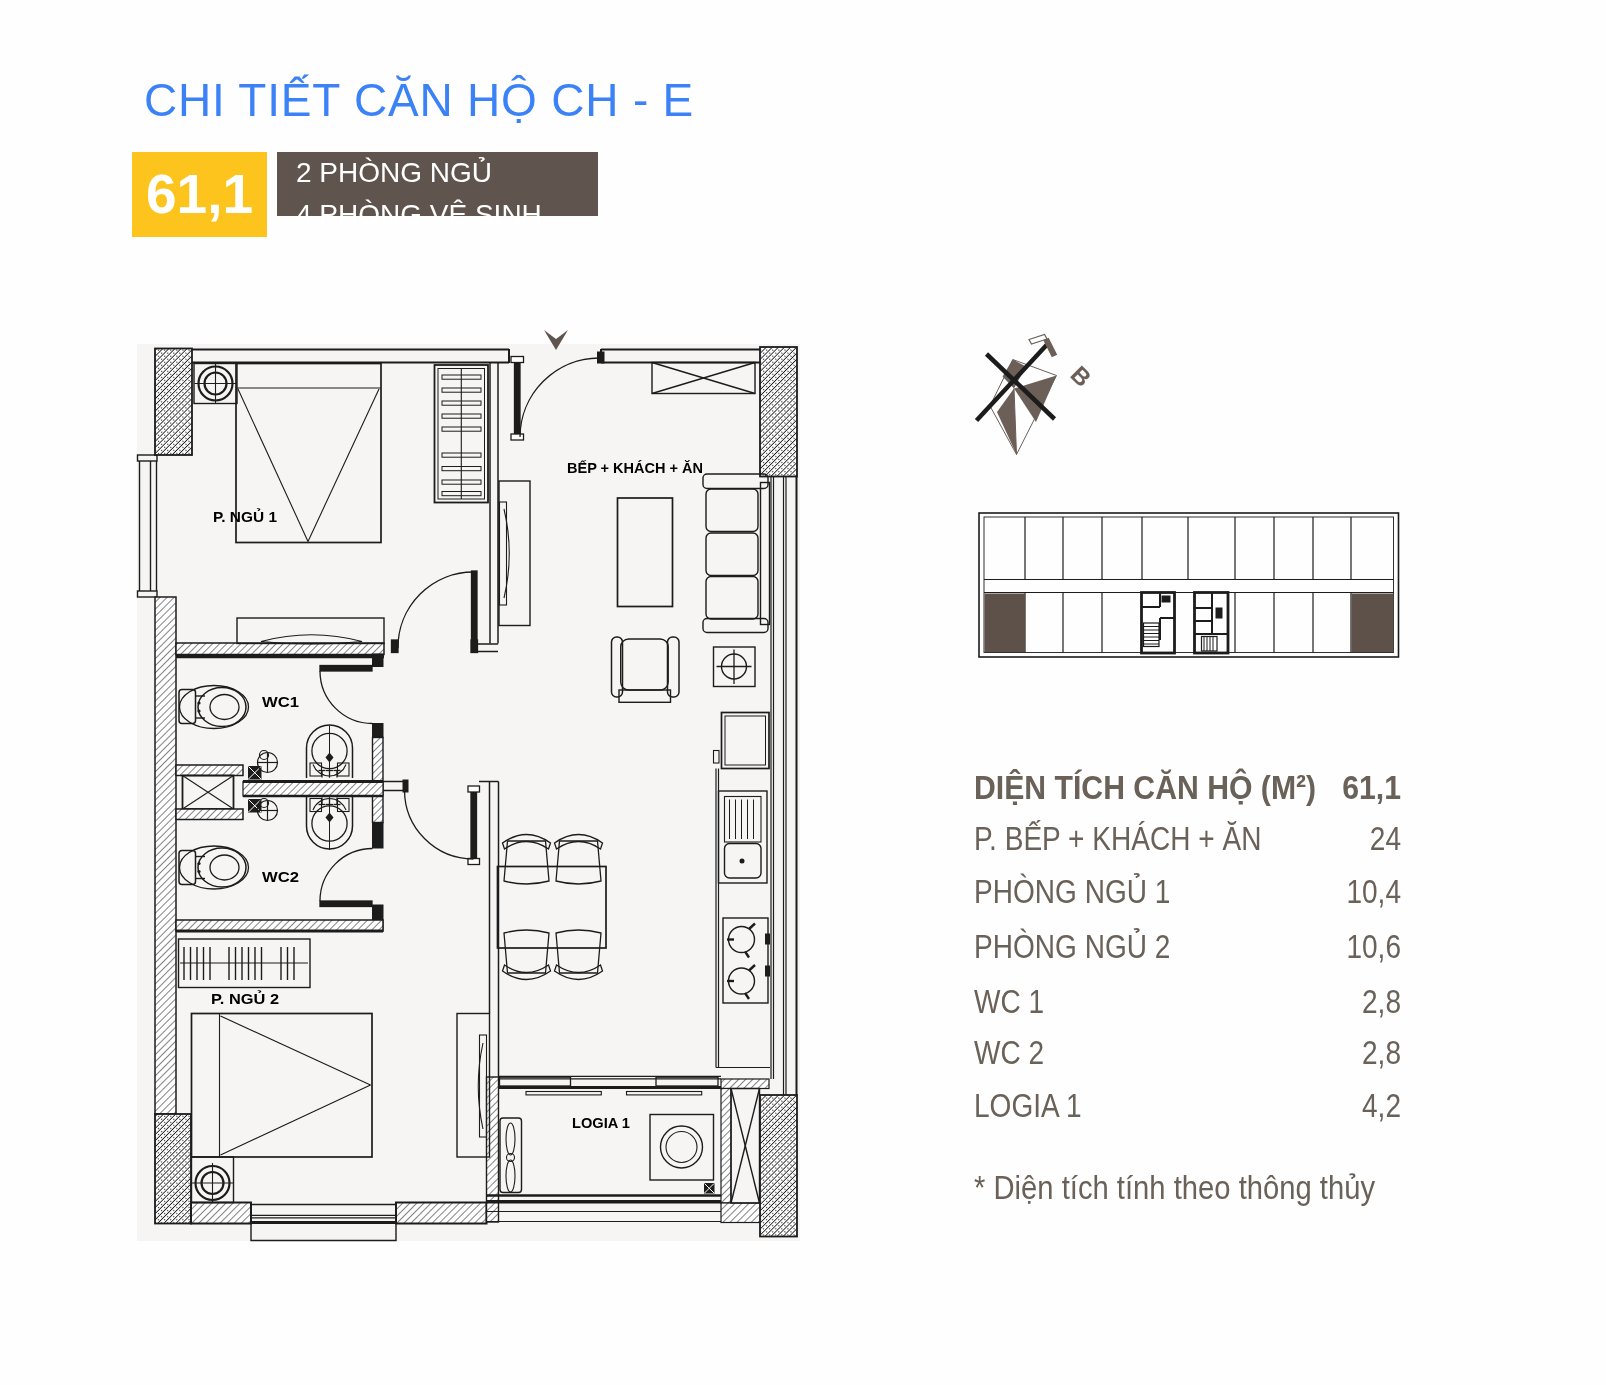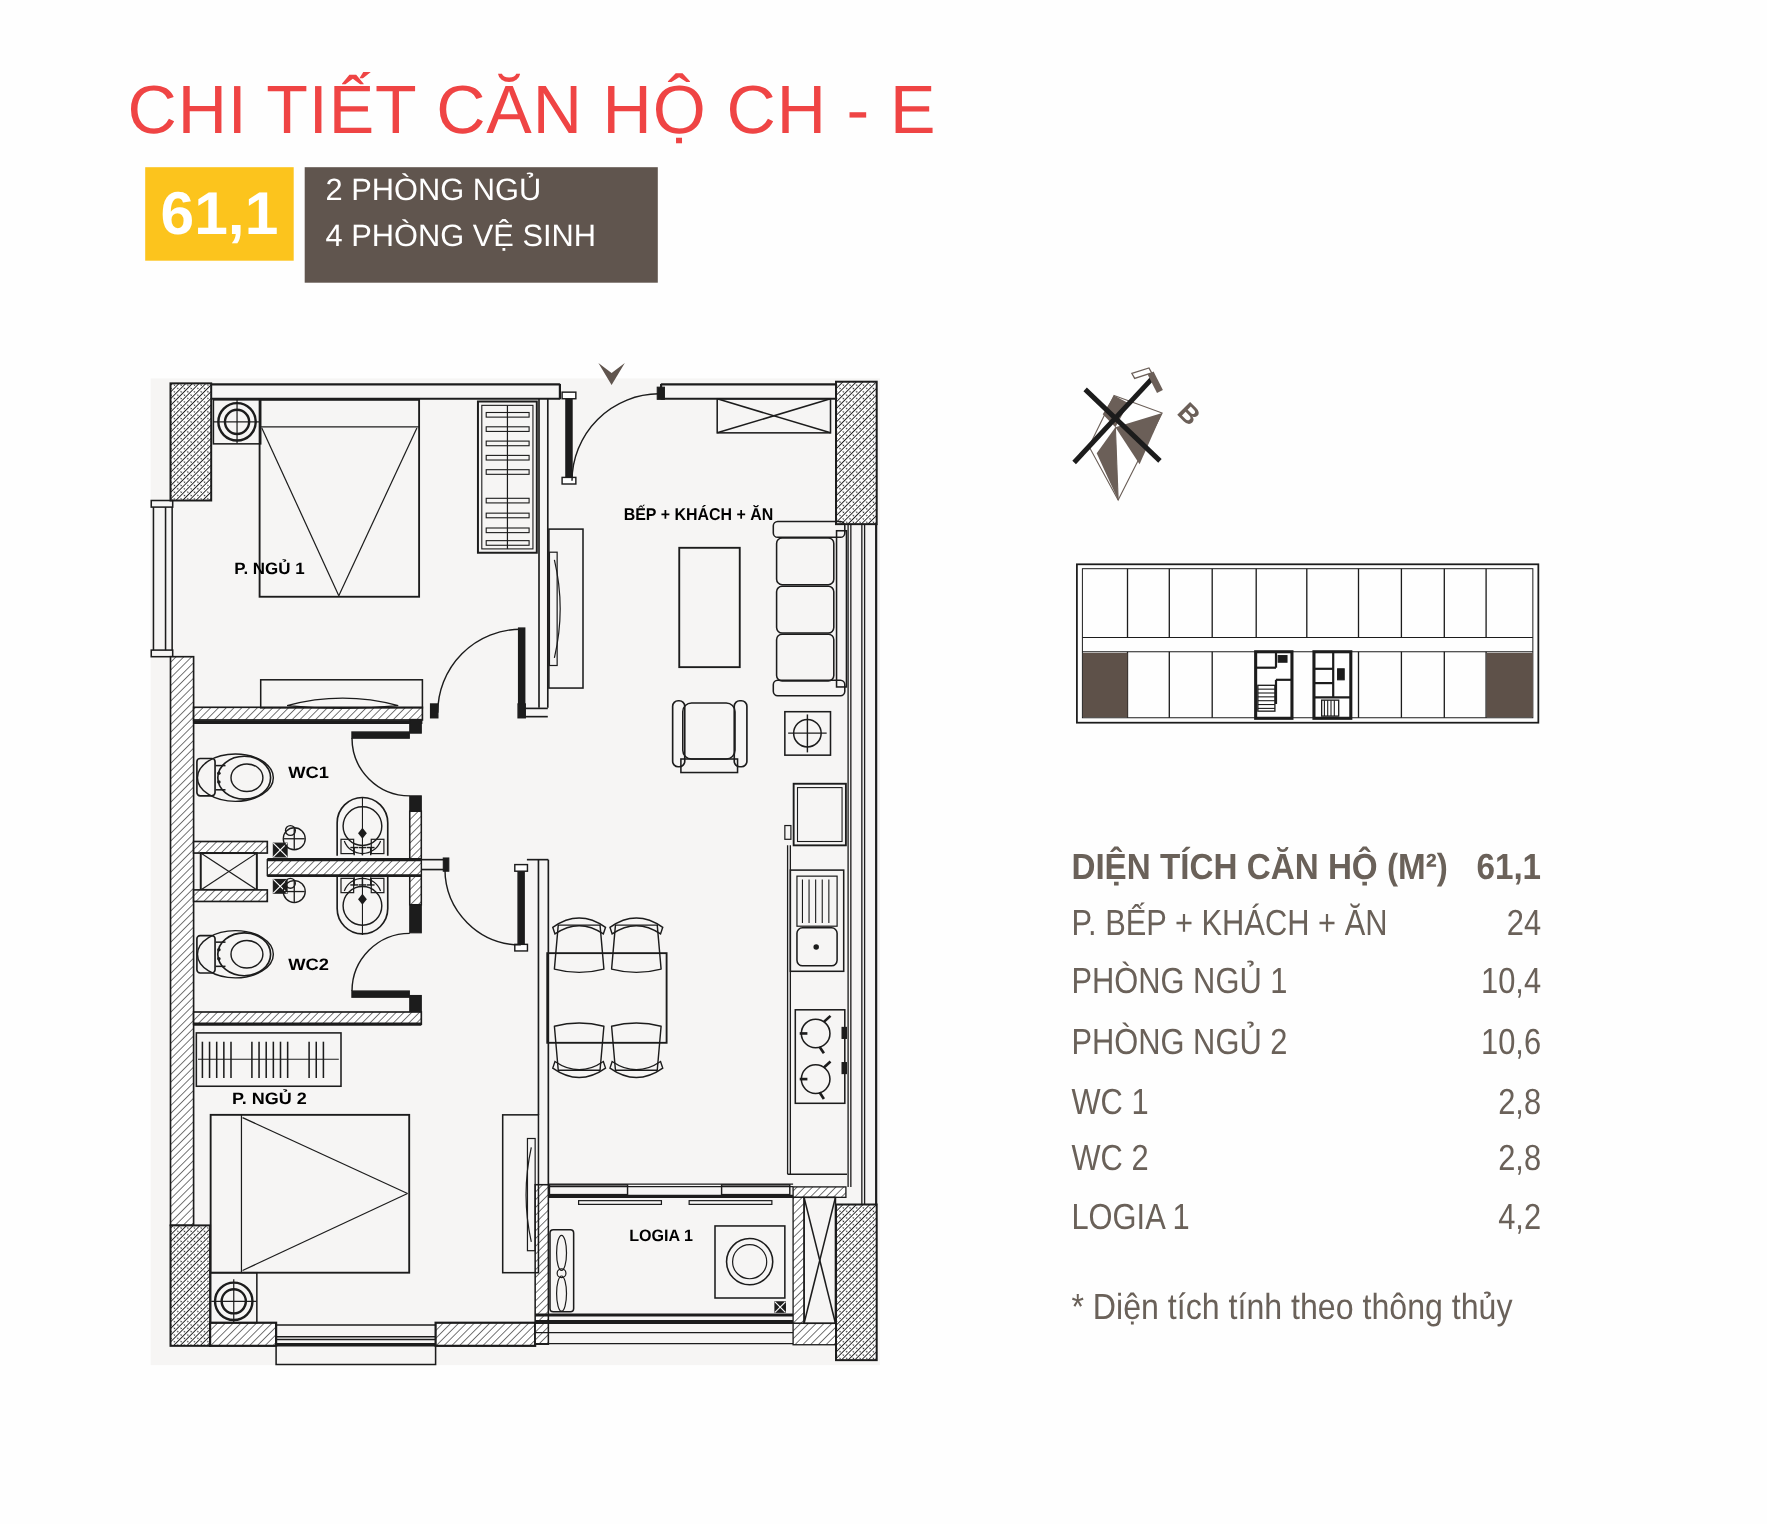--- a/index.html
+++ b/index.html
@@ -1,21 +1,21 @@
 <!DOCTYPE html>
 <html><head>
 <meta charset="utf-8">
 <style>
   html,body{margin:0;padding:0;}
   *{-webkit-font-smoothing:antialiased;}
   body{width:1606px;height:1385px;background:#fefefe;font-family:"Liberation Sans",sans-serif;position:relative;overflow:hidden;}
   .abs{position:absolute;}
-  #title{left:116px;top:66px;font-size:62px;line-height:69px;color:#ef4444;letter-spacing:0.8px;white-space:nowrap;}
+  #title{left:144px;top:66px;font-size:46px;line-height:69px;color:#3b82f6;letter-spacing:0.8px;white-space:nowrap;}
   #ybox{left:132px;top:152px;width:135px;height:85px;background:#fcc41d;color:#fff;font-weight:bold;font-size:55px;text-align:center;line-height:85px;}
-  #bbox{left:277px;top:152px;width:321px;height:105px;background:#60554e;color:#fff;font-size:28px;}
+  #bbox{left:277px;top:152px;width:321px;height:64px;background:#60554e;color:#fff;font-size:28px;}
   #bbox .l1{position:absolute;left:19px;top:5px;line-height:31px;}
   #bbox .l2{position:absolute;left:19px;top:47px;line-height:31px;}
   .tlab{position:absolute;left:974px;font-size:33px;line-height:37px;color:#6a6159;white-space:nowrap;transform:scaleX(0.85);transform-origin:left center;}
   .tval{position:absolute;left:974px;width:427px;font-size:33px;line-height:37px;color:#6a6159;text-align:right;white-space:nowrap;transform:scaleX(0.85);transform-origin:right center;}
   .bold{font-weight:bold;}
 </style>
 </head>
 <body>
 
 <div id="title" class="abs">CHI TIẾT CĂN HỘ CH - E</div>

